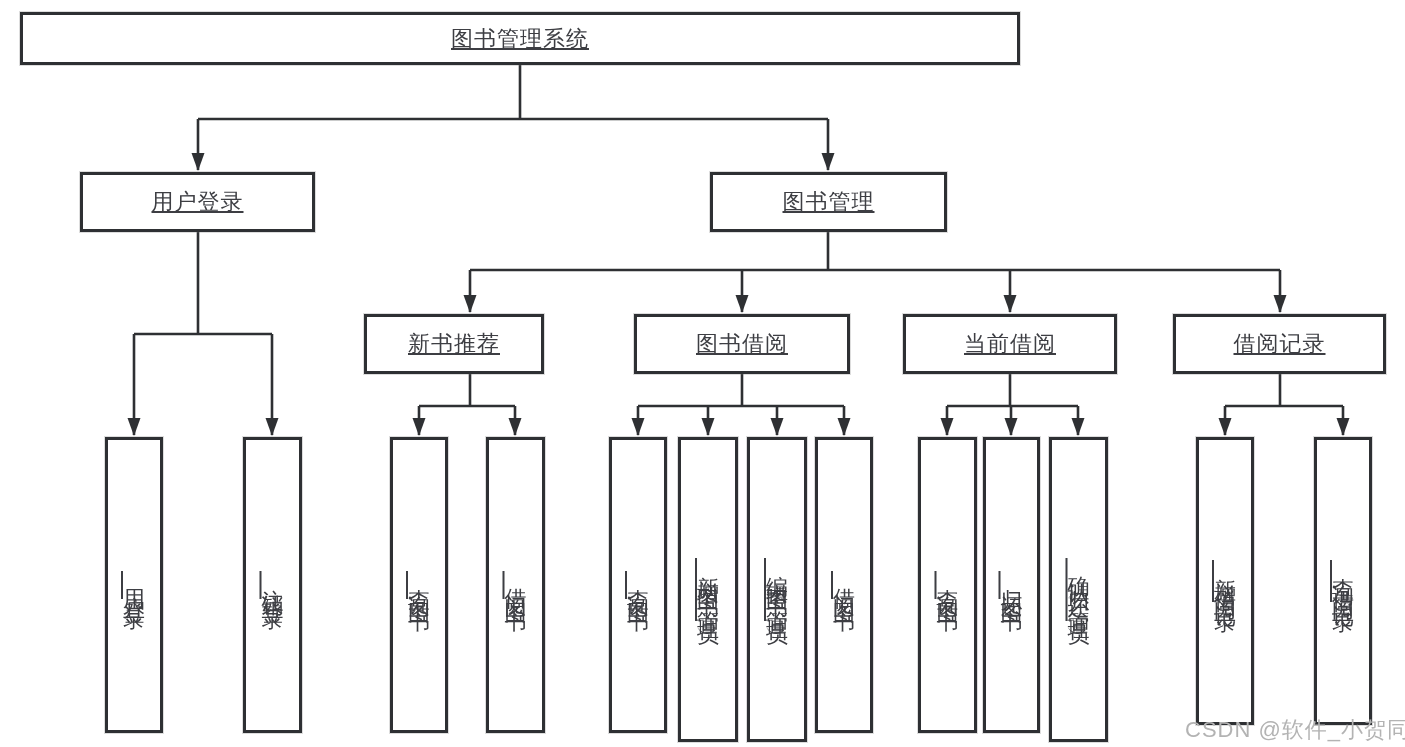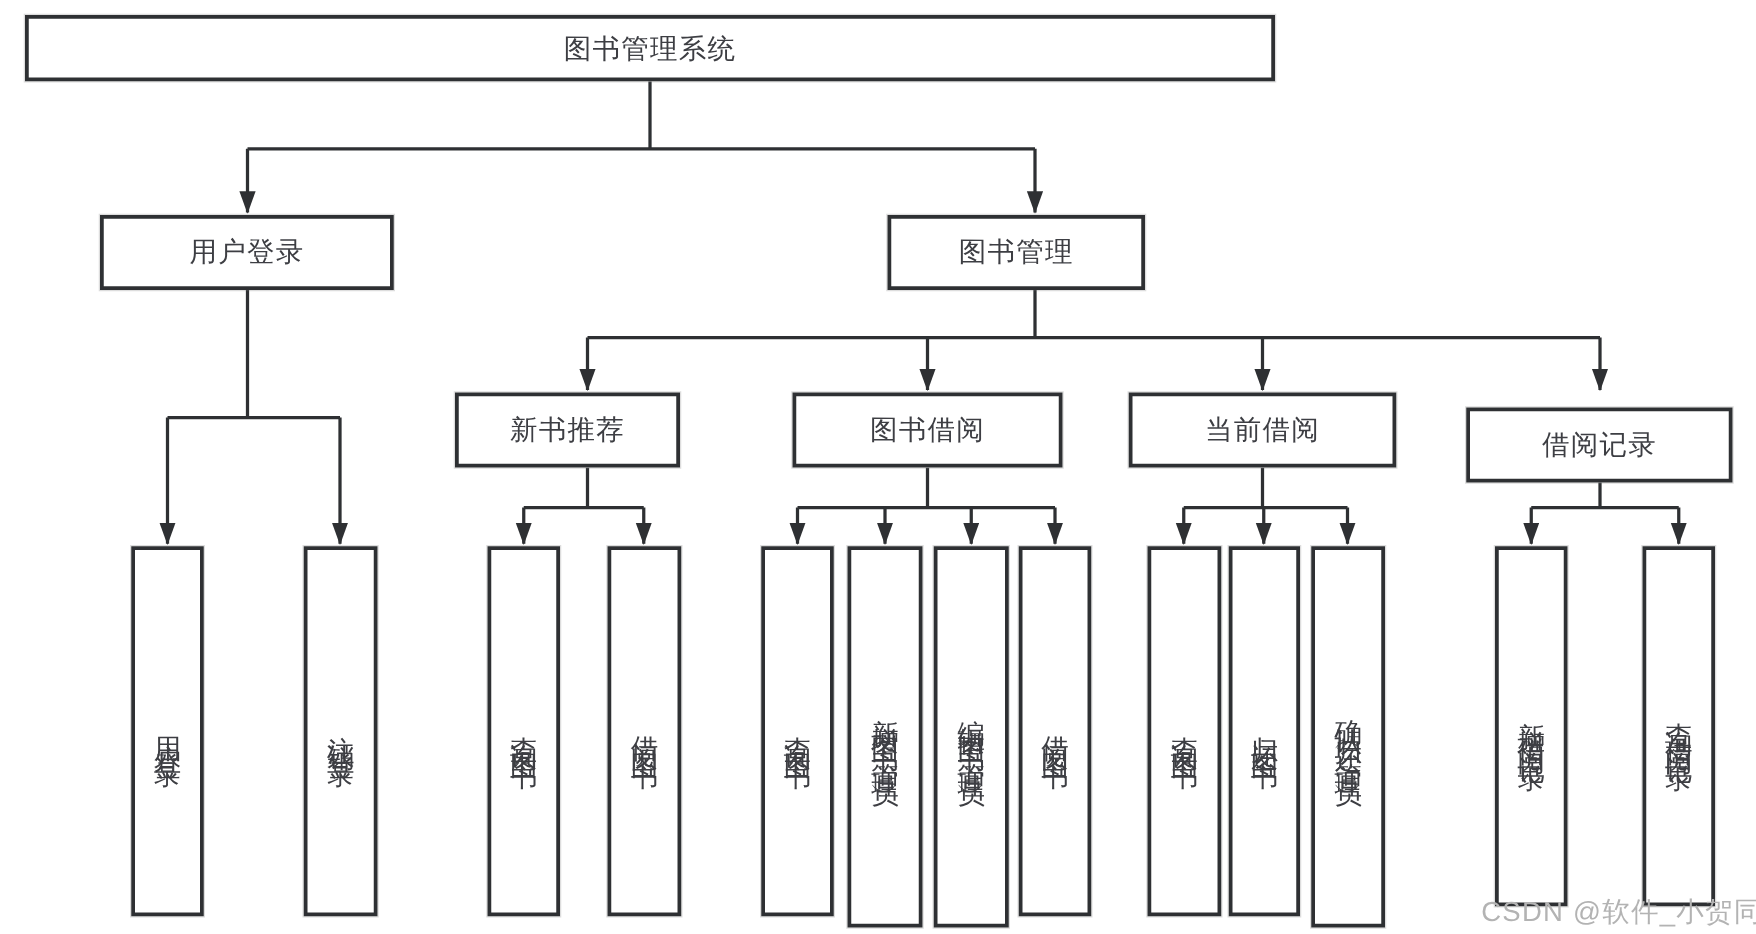--- a/index.html
+++ b/index.html
@@ -20,20 +20,21 @@
   .box{
     position:absolute;
     box-sizing:border-box;
     background:#fff;
     border:3px solid var(--line);
     display:flex;
     align-items:center;
     justify-content:center;
     color:var(--text);
     box-shadow:0 0 0 1px rgba(120,120,120,.25);
+    text-decoration:underline;
   }
   .h-label{
     font-size:22px;
     letter-spacing:1px;
     white-space:nowrap;
   }
   .v-label{
     writing-mode:vertical-rl;
     text-orientation:mixed;
     font-size:22px;
@@ -98,34 +99,34 @@
     </g>
   </svg>
 
   <div class="box" style="left:20px;top:12px;width:1000px;height:53px">
     <span class="h-label">图书管理系统</span>
   </div>
 
   <div class="box" style="left:80px;top:172px;width:235px;height:60px">
     <span class="h-label">用户登录</span>
   </div>
-  <div class="box" style="left:710px;top:172px;width:206px;height:60px">
+  <div class="box" style="left:710px;top:172px;width:237px;height:60px">
     <span class="h-label">图书管理</span>
   </div>
 
   <div class="box" style="left:364px;top:314px;width:180px;height:60px">
     <span class="h-label">新书推荐</span>
   </div>
   <div class="box" style="left:634px;top:314px;width:216px;height:60px">
     <span class="h-label">图书借阅</span>
   </div>
   <div class="box" style="left:903px;top:314px;width:214px;height:60px">
     <span class="h-label">当前借阅</span>
   </div>
-  <div class="box" style="left:1173px;top:326px;width:213px;height:60px">
+  <div class="box" style="left:1173px;top:314px;width:213px;height:60px">
     <span class="h-label">借阅记录</span>
   </div>
 
   <div class="box" style="left:105px;top:437px;width:58px;height:296px">
     <span class="v-label">用户登录</span>
   </div>
   <div class="box" style="left:243px;top:437px;width:59px;height:296px">
     <span class="v-label">注销登录</span>
   </div>
 

